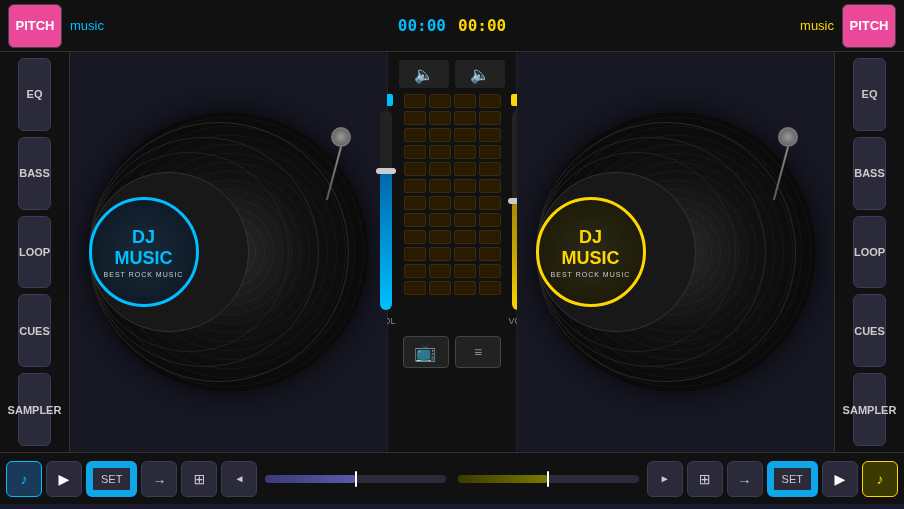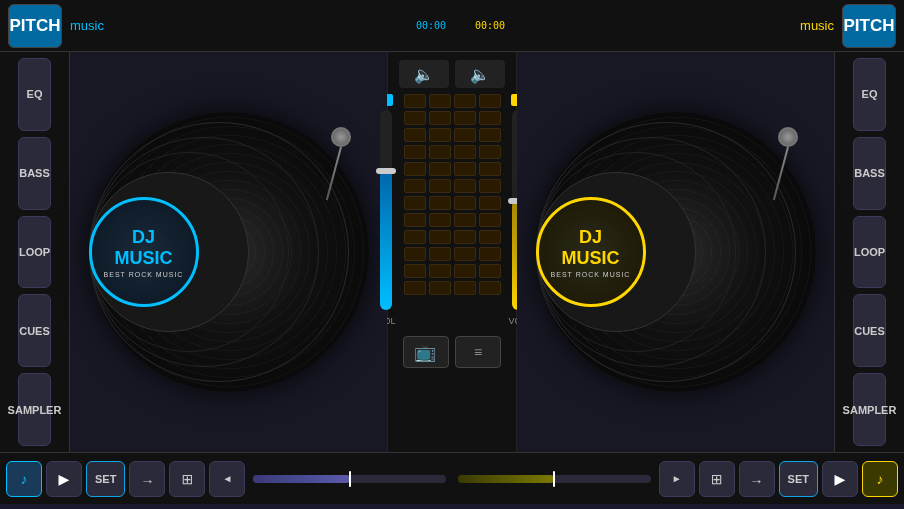--- a/index.html
+++ b/index.html
@@ -18,42 +18,41 @@
       align-items: center;
       justify-content: space-between;
       background: #111;
       height: 52px;
       padding: 0 8px;
       border-bottom: 1px solid #333;
     }
     .pitch-btn {
       width: 54px;
       height: 44px;
-      background: #0369a1;
+      background: #ec4899;
       border: 1px solid #444;
       border-radius: 6px;
       color: #fff;
-      font-size: 17px;
+      font-size: 13px;
       font-weight: bold;
       cursor: pointer;
       display: flex;
       align-items: center;
       justify-content: center;
     }
     .top-center {
       display: flex;
       align-items: center;
       gap: 12px;
     }
     .time-display {
       color: #00bfff;
-      font-size: 10px;
-      font-weight: normal;
+      font-size: 16px;
+      font-weight: bold;
       font-family: monospace;
-      margin-left: 17px;
     }
     .time-display.right {
       color: #ffd700;
     }
     .rec-btn {
       background: #3a7aff;
       border: none;
       border-radius: 20px;
       color: #fff;
       font-size: 13px;
@@ -344,25 +343,25 @@
       color: #ffd700;
     }
     .transport-btn.play {
       background: #2a2a3a;
       color: #fff;
     }
 
     .transport-label-btn {
       height: 36px;
       background: #2a2a3a;
-      border: 1px solid #0ea5e9;
+      border: 7px solid #0ea5e9;
       border-radius: 6px;
       color: #ccc;
       font-size: 11px;
-      font-weight: bold;
+      font-weight: normal;
       cursor: pointer;
       display: flex;
       align-items: center;
       justify-content: center;
       padding: 0 8px;
     }
 
     .progress-bar-container {
       flex: 1;
       height: 8px;

